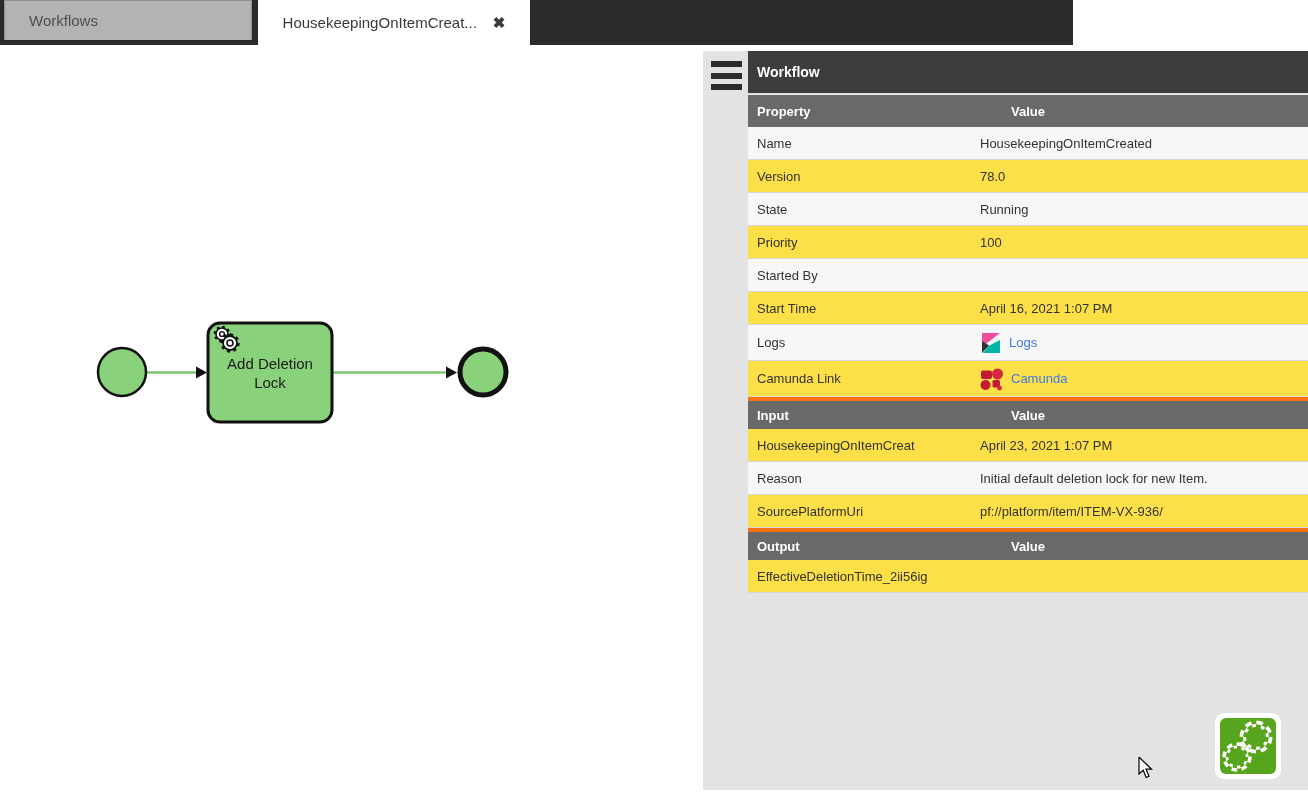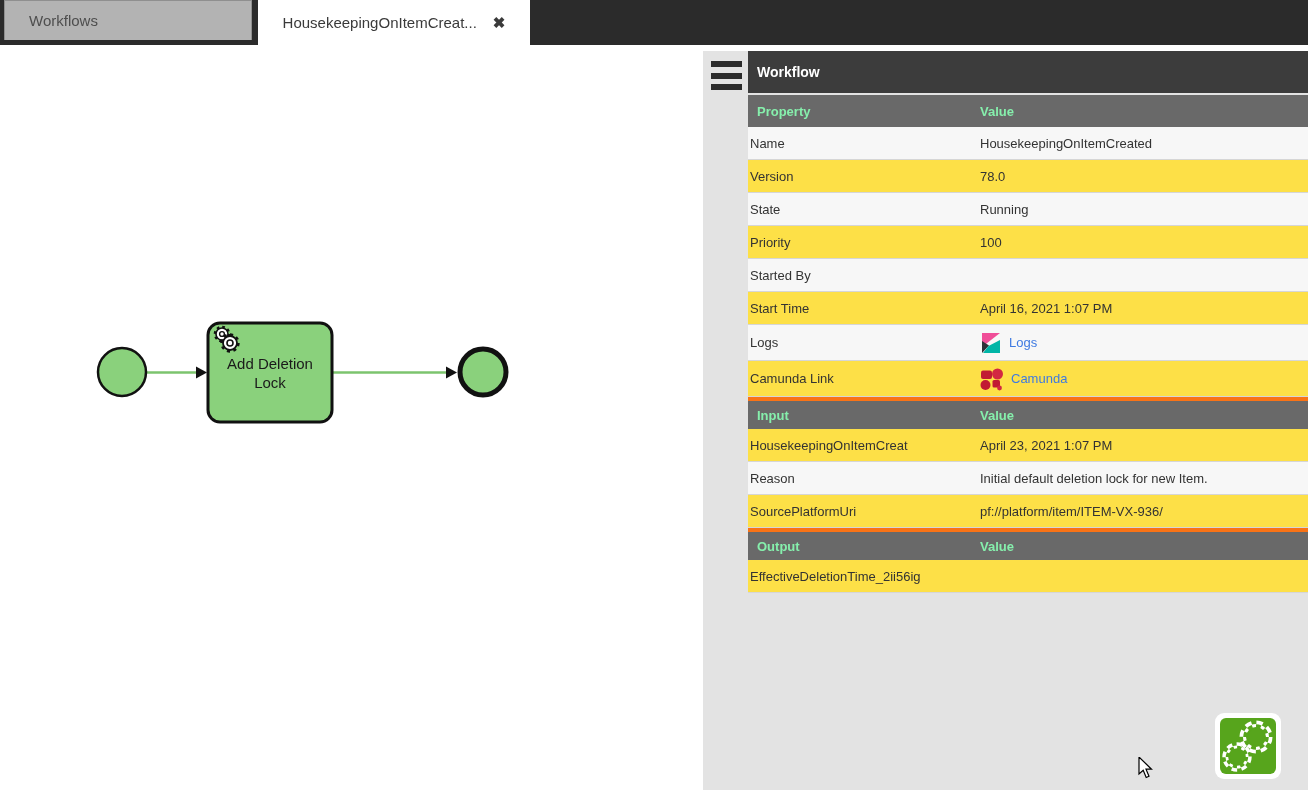--- a/index.html
+++ b/index.html
@@ -1,21 +1,21 @@
 <!DOCTYPE html>
 <html><head>
 <meta charset="utf-8">
 <style>
   * { margin:0; padding:0; box-sizing:border-box; }
   html,body { width:1308px; height:812px; background:#ffffff; overflow:hidden;
               font-family:"Liberation Sans", sans-serif; }
   .stage { position:relative; width:1308px; height:812px; background:#ffffff; }
 
   
-  .topbar { position:absolute; left:0; top:0; width:1308px; height:45px; background:#2b2b2b; }
+  .topbar { position:absolute; left:0; top:0; width:1073px; height:45px; background:#2b2b2b; }
   .tab-inactive { position:absolute; left:4px; top:0; width:248px; height:40px;
                   background:#b3b3b3; border:1px solid #8f8f8f; border-bottom:none;
                   display:flex; align-items:center; padding-left:24px;
                   font-size:15px; color:#4e4e4e; cursor:pointer; }
   .tab-active { position:absolute; left:258px; top:0; width:272px; height:45px;
                 background:#ffffff; display:flex; align-items:center; justify-content:center;
                 gap:14px; font-size:15px; color:#3a3a3a; cursor:pointer; }
   .tab-close { font-size:15px; color:#3a3a3a; font-weight:bold; margin-left:2px; cursor:pointer; }
 
   
@@ -26,30 +26,30 @@
   .hamburger { position:absolute; left:8px; top:10px; width:31px; height:29px;
                display:flex; flex-direction:column; justify-content:space-between; cursor:pointer; }
   .hamburger span { display:block; width:31px; height:6px; background:#2b2b2b; }
 
   .panel-content { position:absolute; left:45px; top:0; width:560px; }
 
   .wf-header { height:42px; background:#3c3c3c; color:#ffffff; font-weight:bold;
                font-size:14px; display:flex; align-items:center; padding-left:9px;
                margin-bottom:2px; }
 
-  .thead { height:32px; background:#696969; color:#86efac; font-weight:bold; font-size:13px;
-           display:flex; align-items:center; }
+  .thead { height:32px; background:#696969; color:#ffffff; font-weight:bold; font-size:13px;
+           display:flex; align-items:center;gap:31px; }
   .thead.sect { border-top:4px solid #f97316; }
   .thead .c1 { width:232px; padding-left:9px; }
   .thead .c2 { flex:1; }
 
   .trow { height:33px; display:flex; align-items:center; font-size:13px; color:#333333;
           border-bottom:1px solid #d6d6d6; }
   .trow.icon-row { height:36px; }
-  .trow .c1 { width:232px; padding-left:2px; }
+  .trow .c1 { width:232px; padding-left:9px; }
   .trow .c2 { flex:1; display:flex; align-items:center; gap:7px; }
   .shade-a { background:#f7f7f7; }
   .shade-b { background:#fde047; }
   .lnk { color:#3e7ae2; text-decoration:none; font-size:13px; cursor:pointer; }
   .cellicon { flex:0 0 auto; display:block; }
 
   .brand-logo { position:absolute; left:1215px; top:713px; width:66px; height:66px; cursor:pointer; }
   .cursor { position:absolute; left:1138px; top:757px; width:18px; height:24px; pointer-events:none; }
 </style>
 </head>

